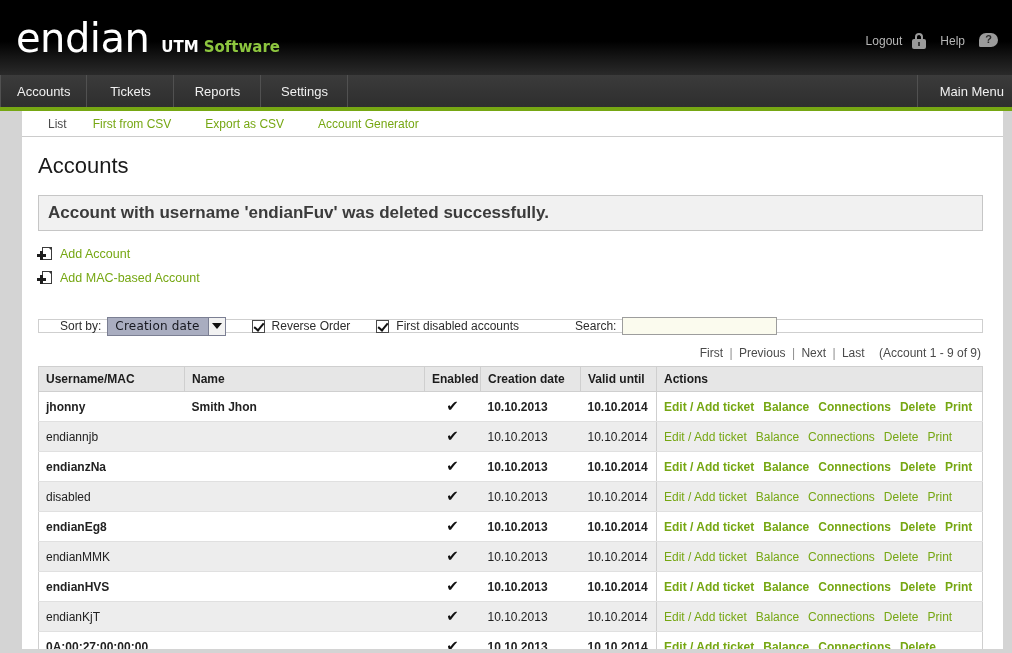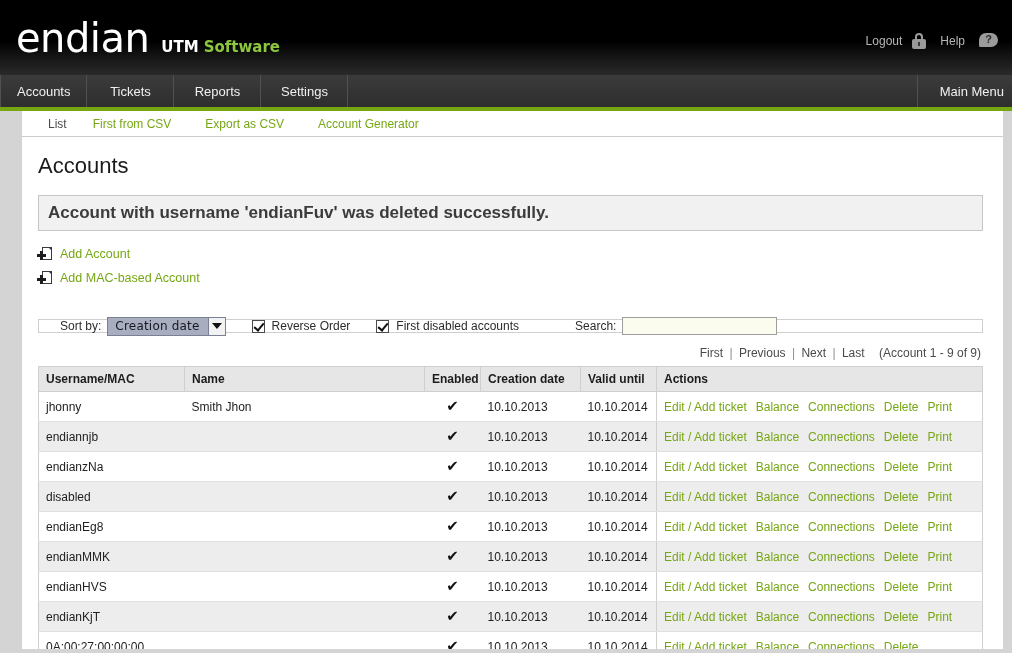--- a/index.html
+++ b/index.html
@@ -364,21 +364,21 @@
   }
   table.acct thead th:last-child { border-right: none; }
   table.acct tbody td {
     font-size: 12px;
     color: #222;
     padding: 7px 7px;
     border-bottom: 1px solid #e0e0e0;
     vertical-align: middle;
     height: 27px;
   }
-  table.acct tbody tr.odd td { background: #ffffff; }
+  table.acct tbody tr.odd td { background: #ffffff; font-weight: bold; }
   table.acct tbody tr.even td { background: #ededed; }
   table.acct tbody tr:last-child td { border-bottom: none; }
   td.c-enabled { text-align: center; padding-left: 0; padding-right: 0; }
   td.c-valid { color: #76a713; }
   td.c-actions { border-left: 1px solid #cfcfcf; }
   .check-glyph {
     font-size: 15px;
     color: #111;
     font-family: "DejaVu Sans", sans-serif;
     line-height: 1;

